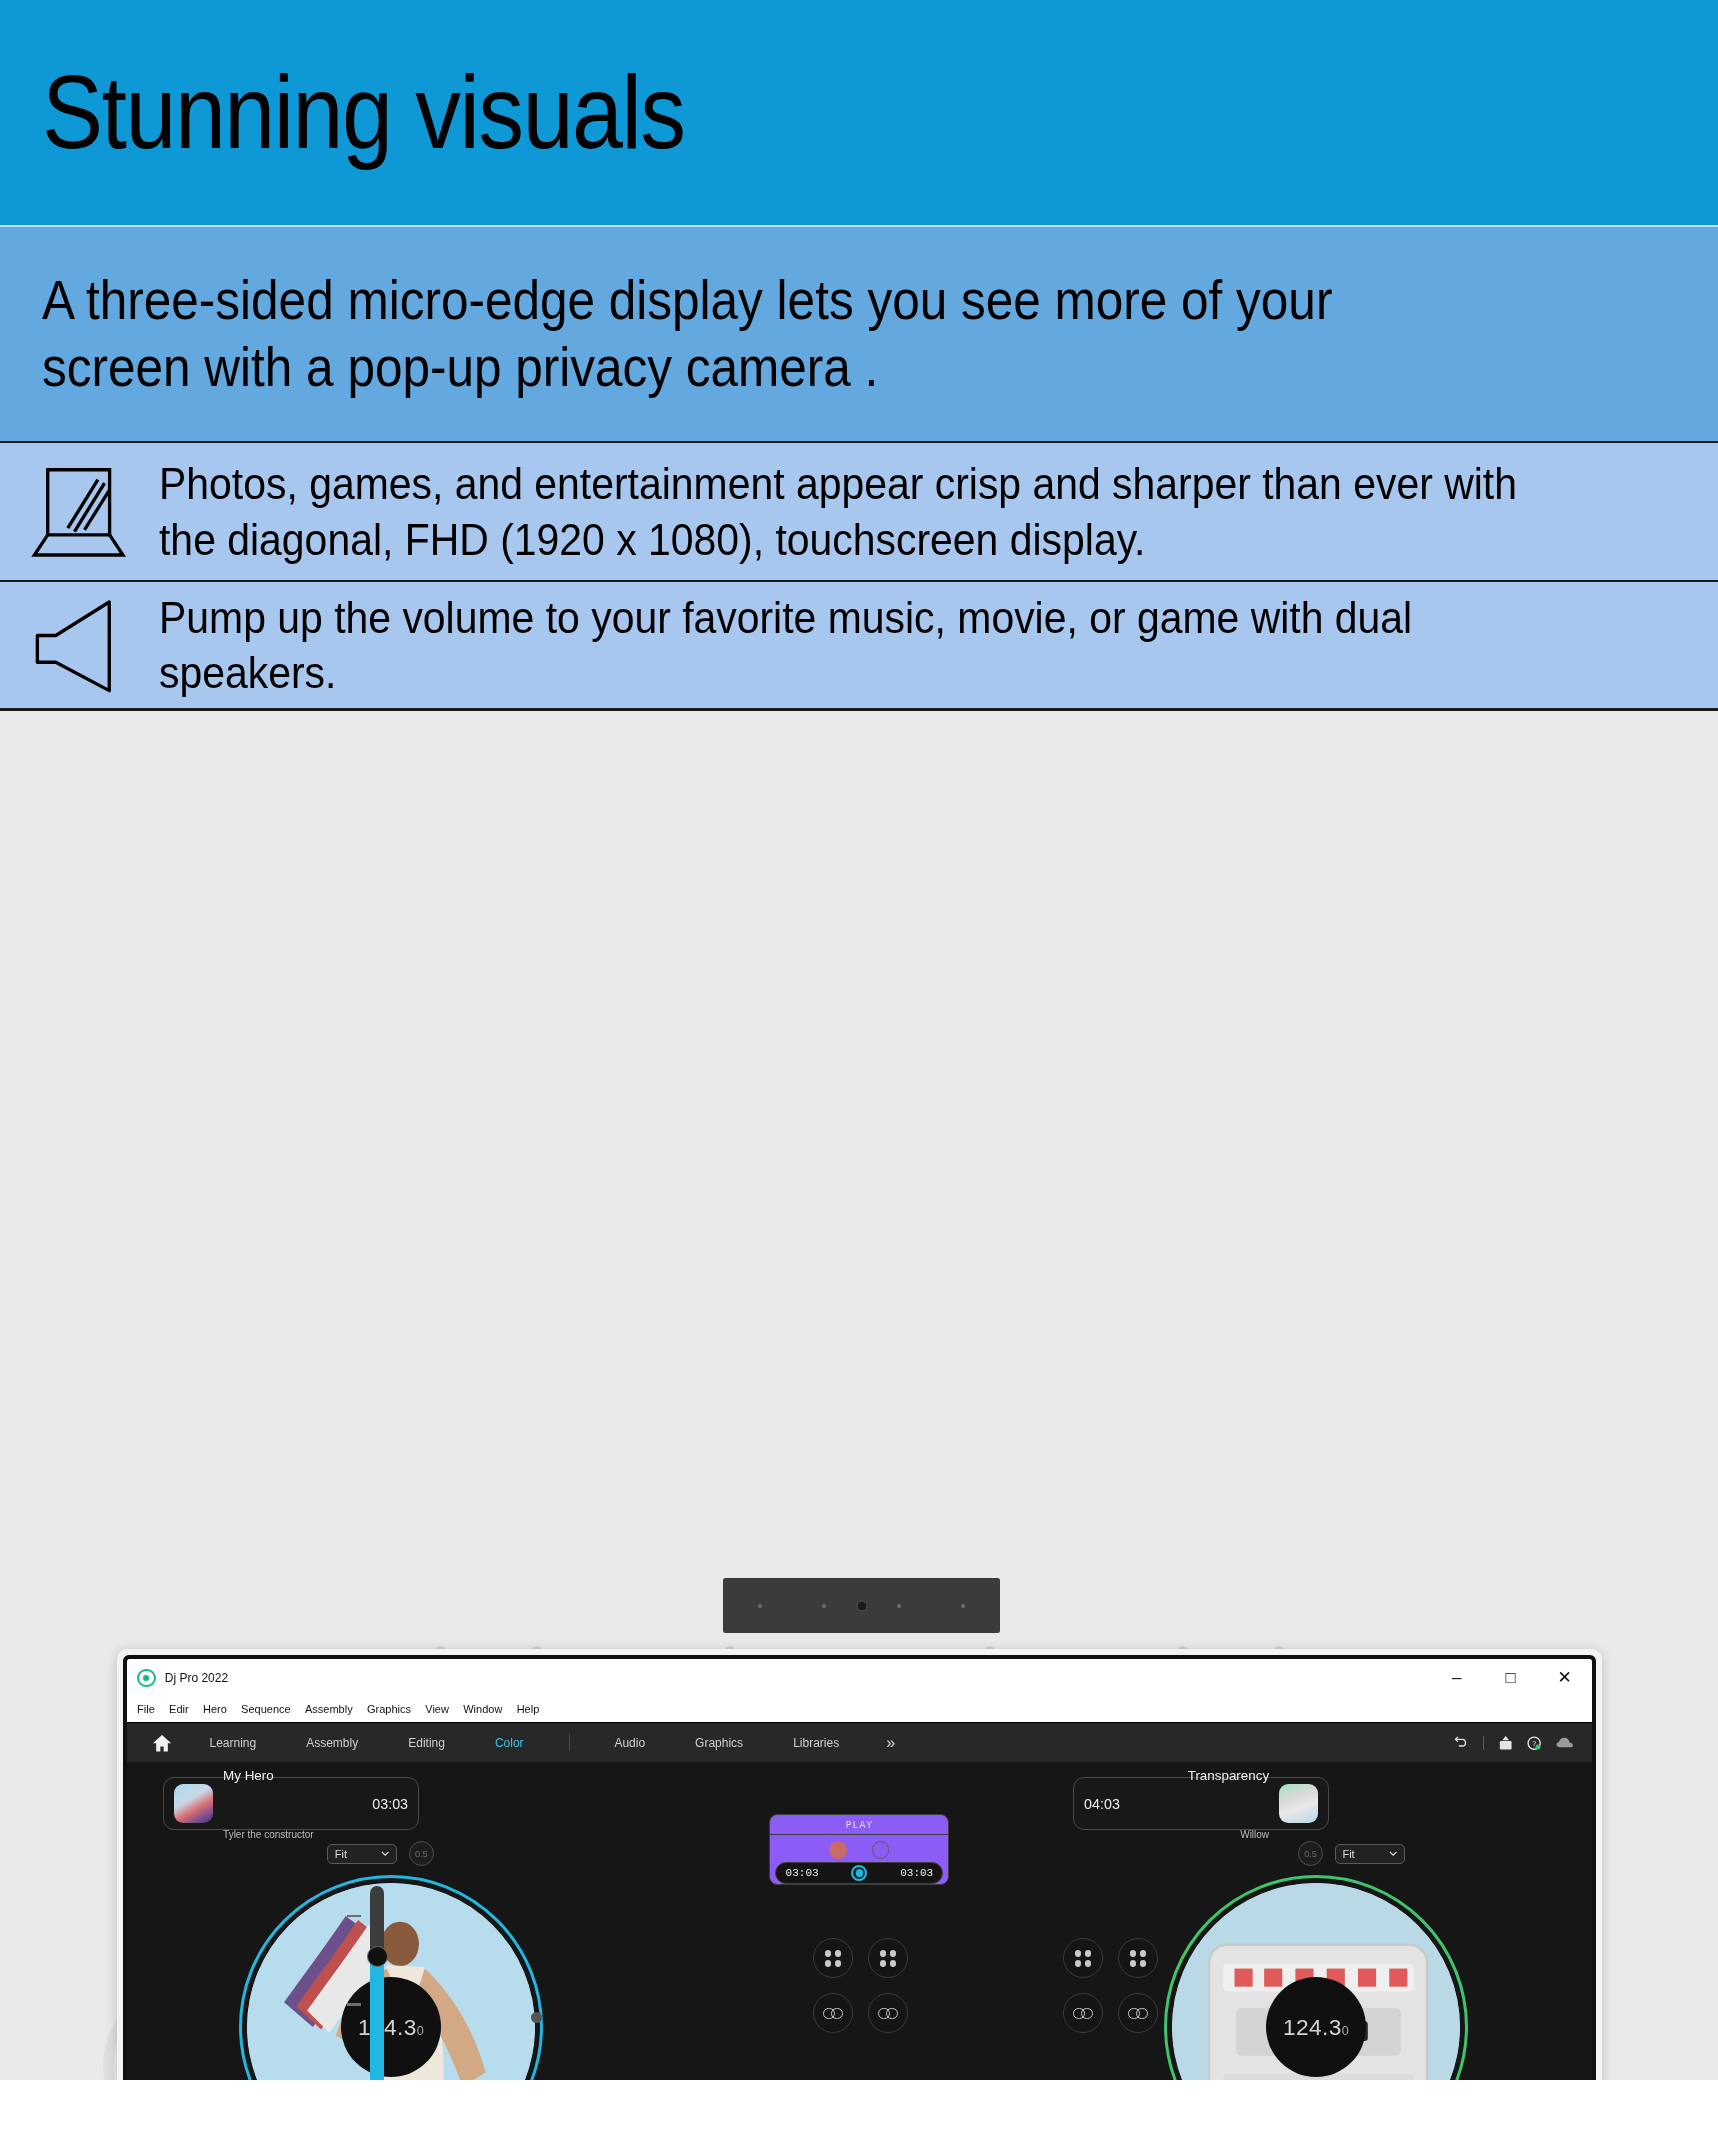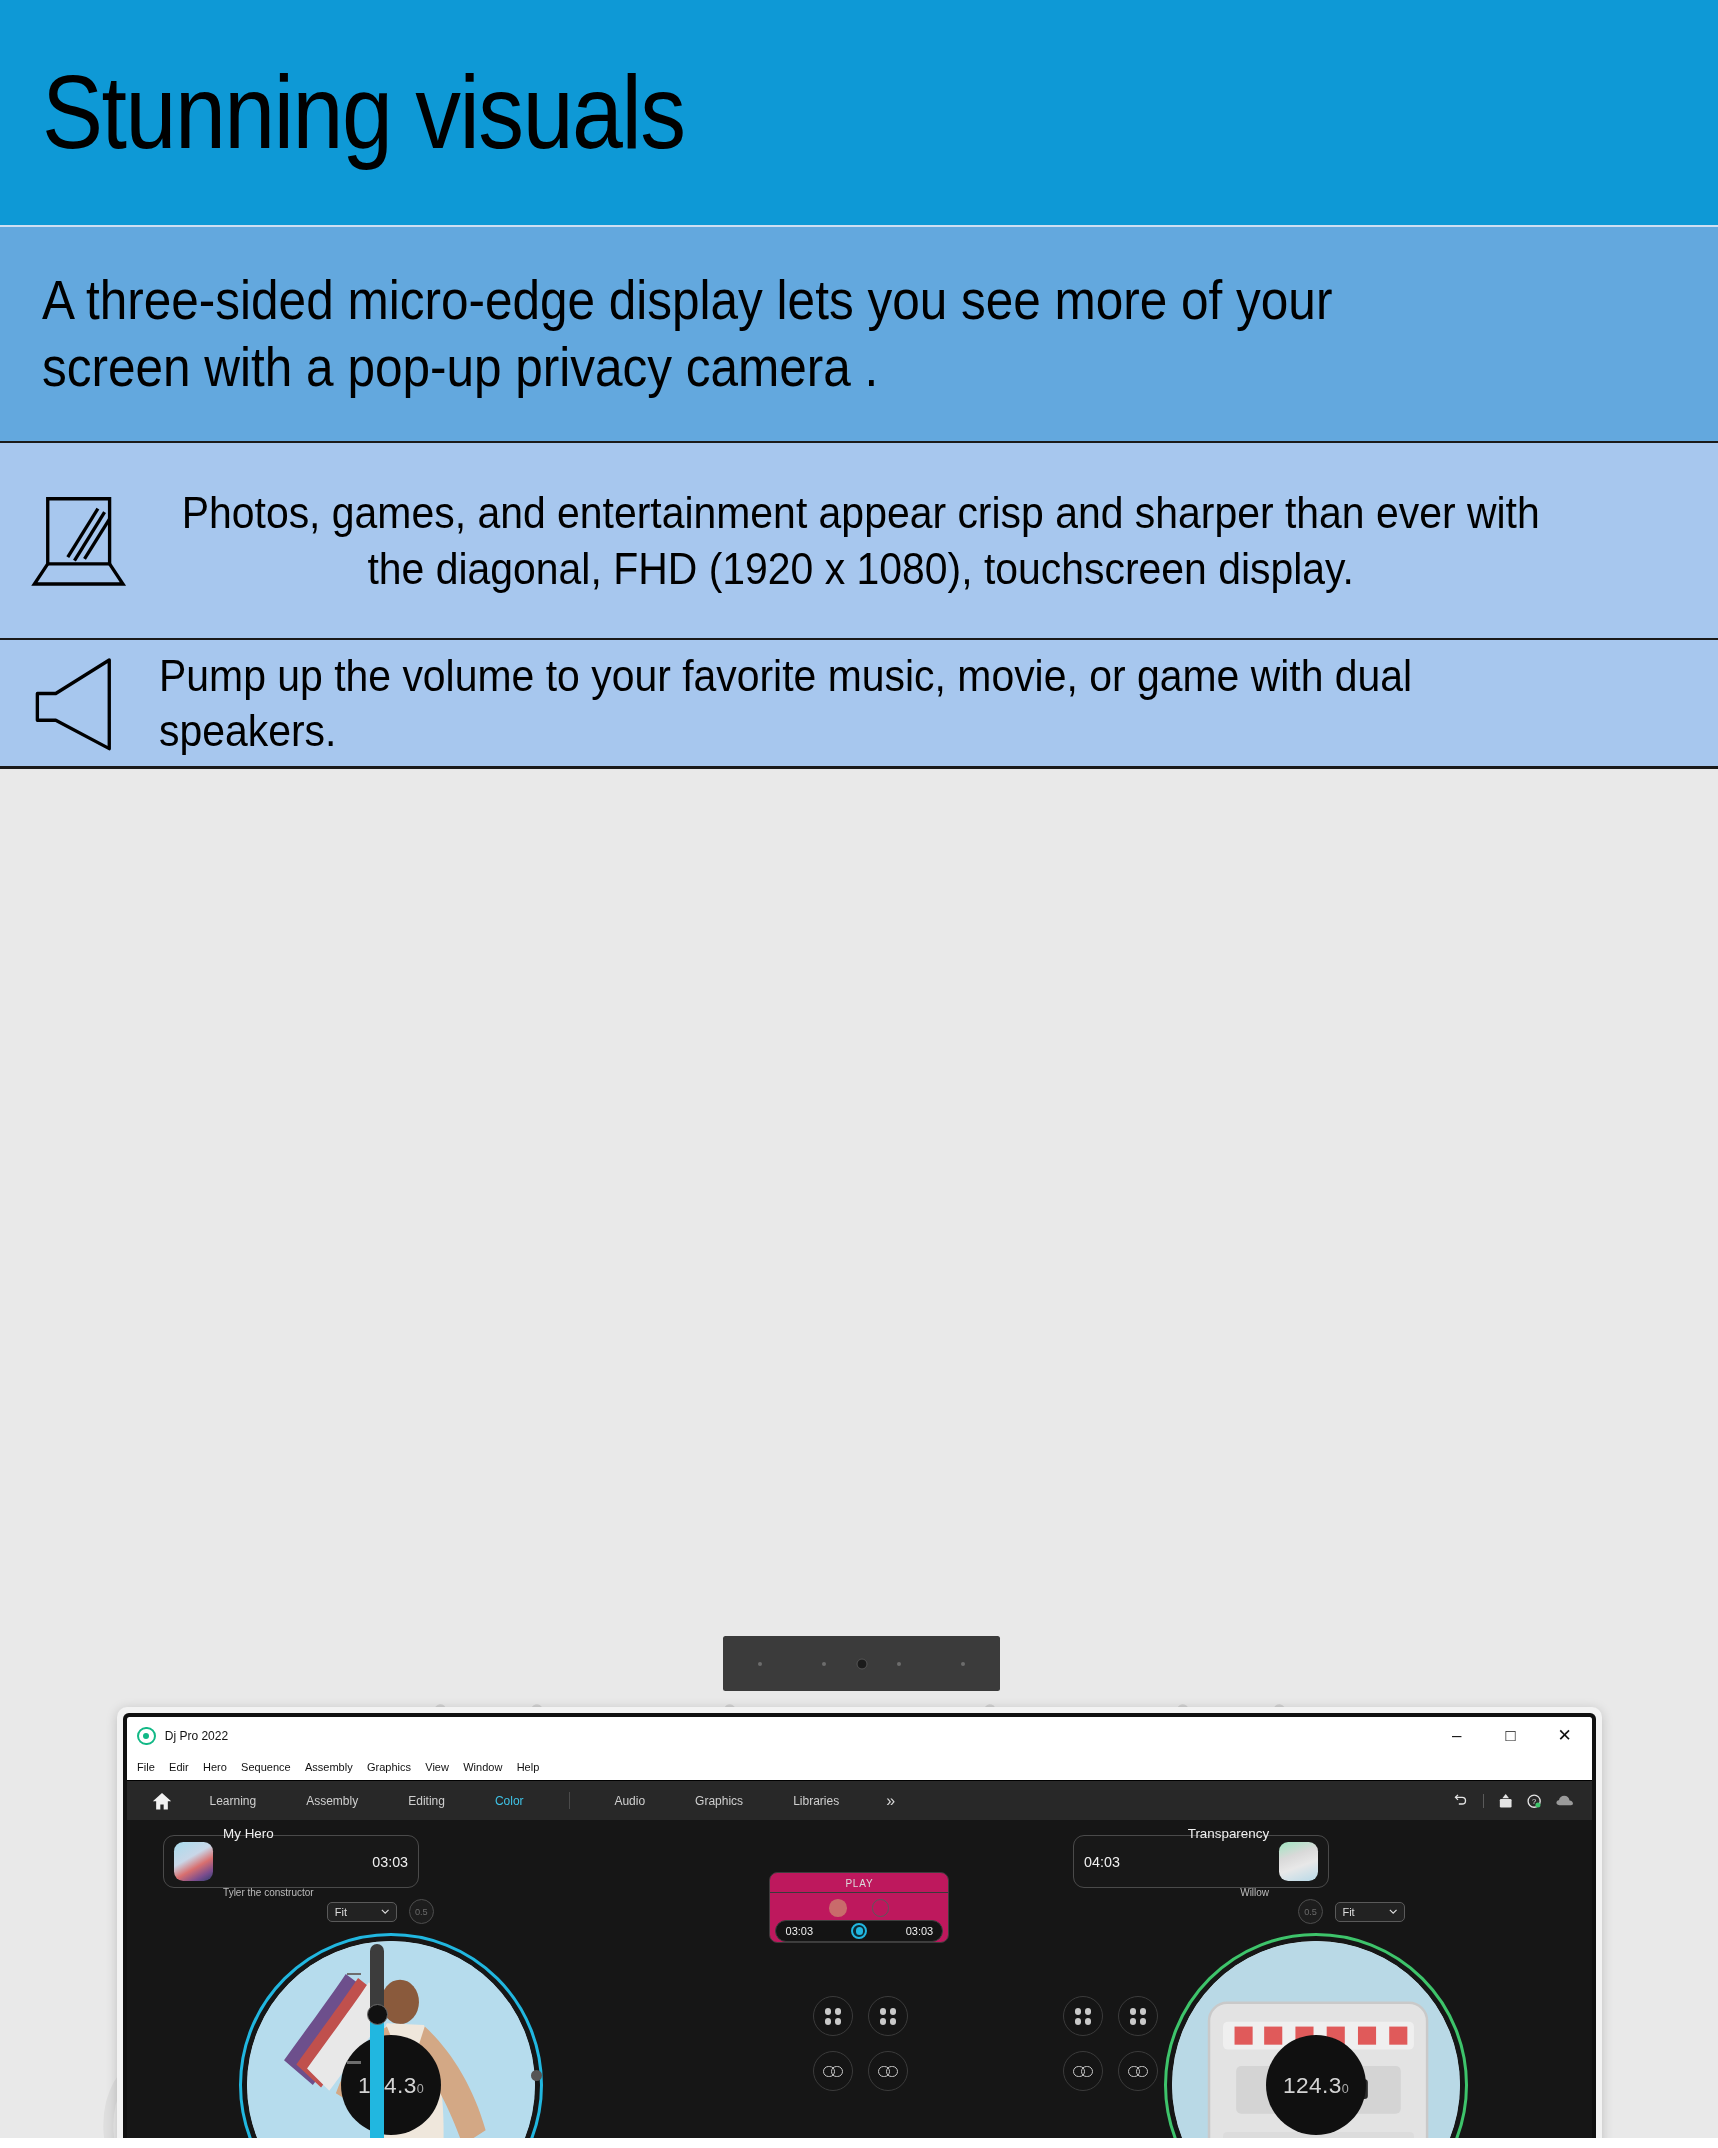--- a/index.html
+++ b/index.html
@@ -42,21 +42,21 @@
     transform-origin: left center;
   }
 
   .feature-row {
     width: 1718px;
     background: #a7c7ee;
     display: flex; align-items: center;
     border-top: 2.5px solid #1a1a1a;
     padding: 22px 0;
   }
-  .feature-row.first { height: 197px; text-align: center; }
+  .feature-row.first { height: 139px; }
   .feature-row.second { height: 128px; }
   .feature-icon {
     width: 159px; min-width: 159px;
     display: flex; align-items: center; justify-content: center;
   }
   .feature-text {
     font-size: 44px;
     line-height: 1.26;
     color: #000;
     transform: scaleX(0.93);
@@ -210,21 +210,21 @@
     width: 25px; height: 25px; border-radius: 50%;
     border: 0.8px solid #4d4d4d; background:#1d1d1d;
     display:flex; align-items:center; justify-content:center;
     font-size: 9.2px; color: #6a6a6a;
   }
 
   
   .play-panel {
     position: absolute; left: 50%; transform: translateX(-50%);
     top: 52px; width: 180px; height: 71px;
-    background: #be185d; border:0.8px solid #3c3c3c; border-radius: 8.4px;
+    background: #8b5cf6; border:0.8px solid #3c3c3c; border-radius: 8.4px; font-family: Liberation Mono, monospace;
   }
   .play-panel .lbl {
     text-align:center; font-size: 10px; color:#dcdcdc;
     padding-top: 4.2px; letter-spacing: 0.8px;
     border-bottom: 0.8px solid #3a3a3a; padding-bottom: 3.4px;
   }
   .pp-dots { display:flex; justify-content:center; gap: 25px; padding: 5.9px 0 3.4px; }
   .pp-dots .rec { width:17.6px; height:17.6px; border-radius:50%; background:#c96b6b;}
   .pp-dots .ring { width:17.6px; height:17.6px; border-radius:50%; border:1.7px solid #5a5a5a;}
   .pp-bar {

